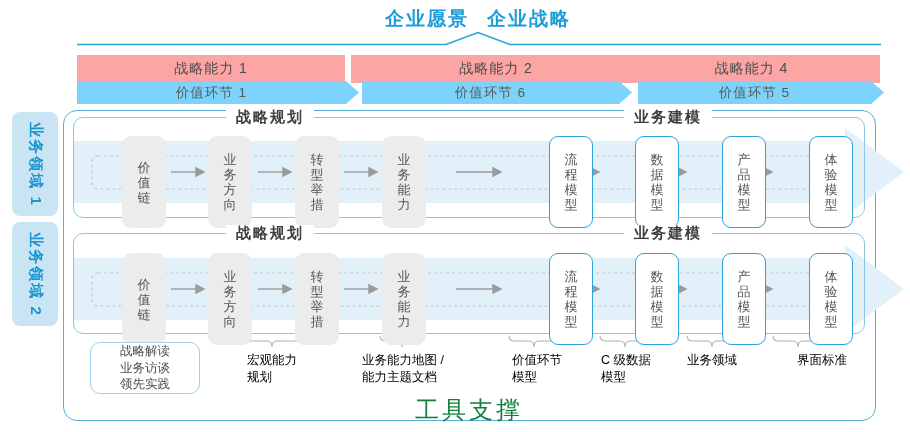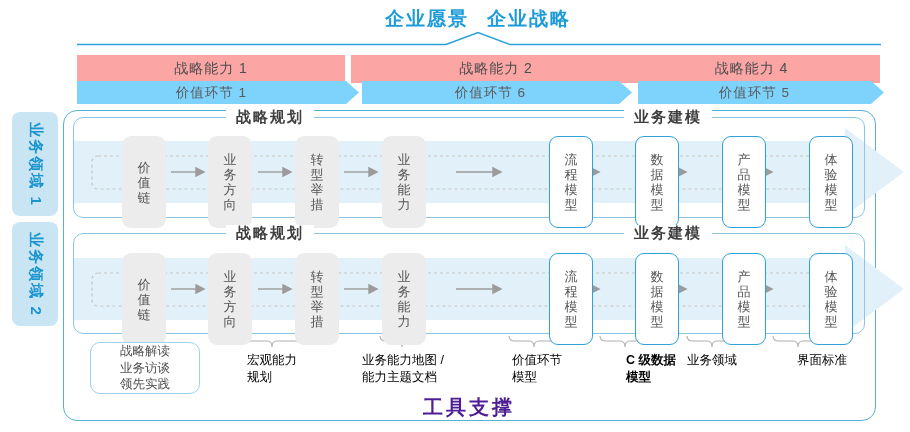--- a/index.html
+++ b/index.html
@@ -32,22 +32,22 @@
   .pbox{width:44px;height:92px;border-radius:9px;display:flex;align-items:center;justify-content:center;}
   .pbox.gray{background:#ececec;}
   .pbox.blue{background:#fff;border:1.4px solid #2fa2d9;box-sizing:border-box;margin-left:32px;}
   .pbox .vstack{width:15px;word-break:break-all;line-height:15px;font-size:13px;color:#555;text-align:center;}
   
   #inputs-box{left:90px;top:342px;width:108px;height:50px;border:1px solid #9fd2ea;border-radius:10px;
     display:flex;align-items:center;justify-content:center;text-align:center;
     font-size:12.5px;line-height:1.32;color:#4f4f4f;white-space:pre-line;background:#fff;font-family:Liberation Serif, serif;}
   .note{top:352px;transform:translateX(-50%);text-align:left;font-size:12.5px;line-height:1.35;
     color:#000000;white-space:pre-line;}
-  #tool-support{left:469px;top:394px;transform:translateX(-50%);font-size:20px;font-weight:bold;
-    color:#4c1d95;letter-spacing:3px;white-space:nowrap;}
+  #tool-support{left:469px;top:394px;transform:translateX(-50%);font-size:24px;font-weight:normal;
+    color:#15803d;letter-spacing:3px;white-space:nowrap;}
   #overlay{left:0;top:0;pointer-events:none;}
 </style>
 </head>
 <body>
 
 <div id="stage">
 
   <div class="abs" id="title-row">
     <span class="title-word">企业愿景</span>
     <span class="title-word">企业战略</span>
@@ -188,20 +188,20 @@
 
   <div class="abs" id="inputs-box">战略解读
 业务访谈
 领先实践</div>
   <div class="abs note" style="left:272px;">宏观能力
 规划</div>
   <div class="abs note" style="left:403px;">业务能力地图 /
 能力主题文档</div>
   <div class="abs note" style="left:537px;">价值环节
 模型</div>
-  <div class="abs note" style="left:651px;font-weight:bold;">C 级数据
+  <div class="abs note" style="left:626px;">C 级数据
 模型</div>
   <div class="abs note" style="left:712px;">业务领域</div>
   <div class="abs note" style="left:798px;margin-left:24px;">界面标准</div>
 
   <div class="abs" id="tool-support">工具支撑</div>
 
 </div>
 
 </body></html>

